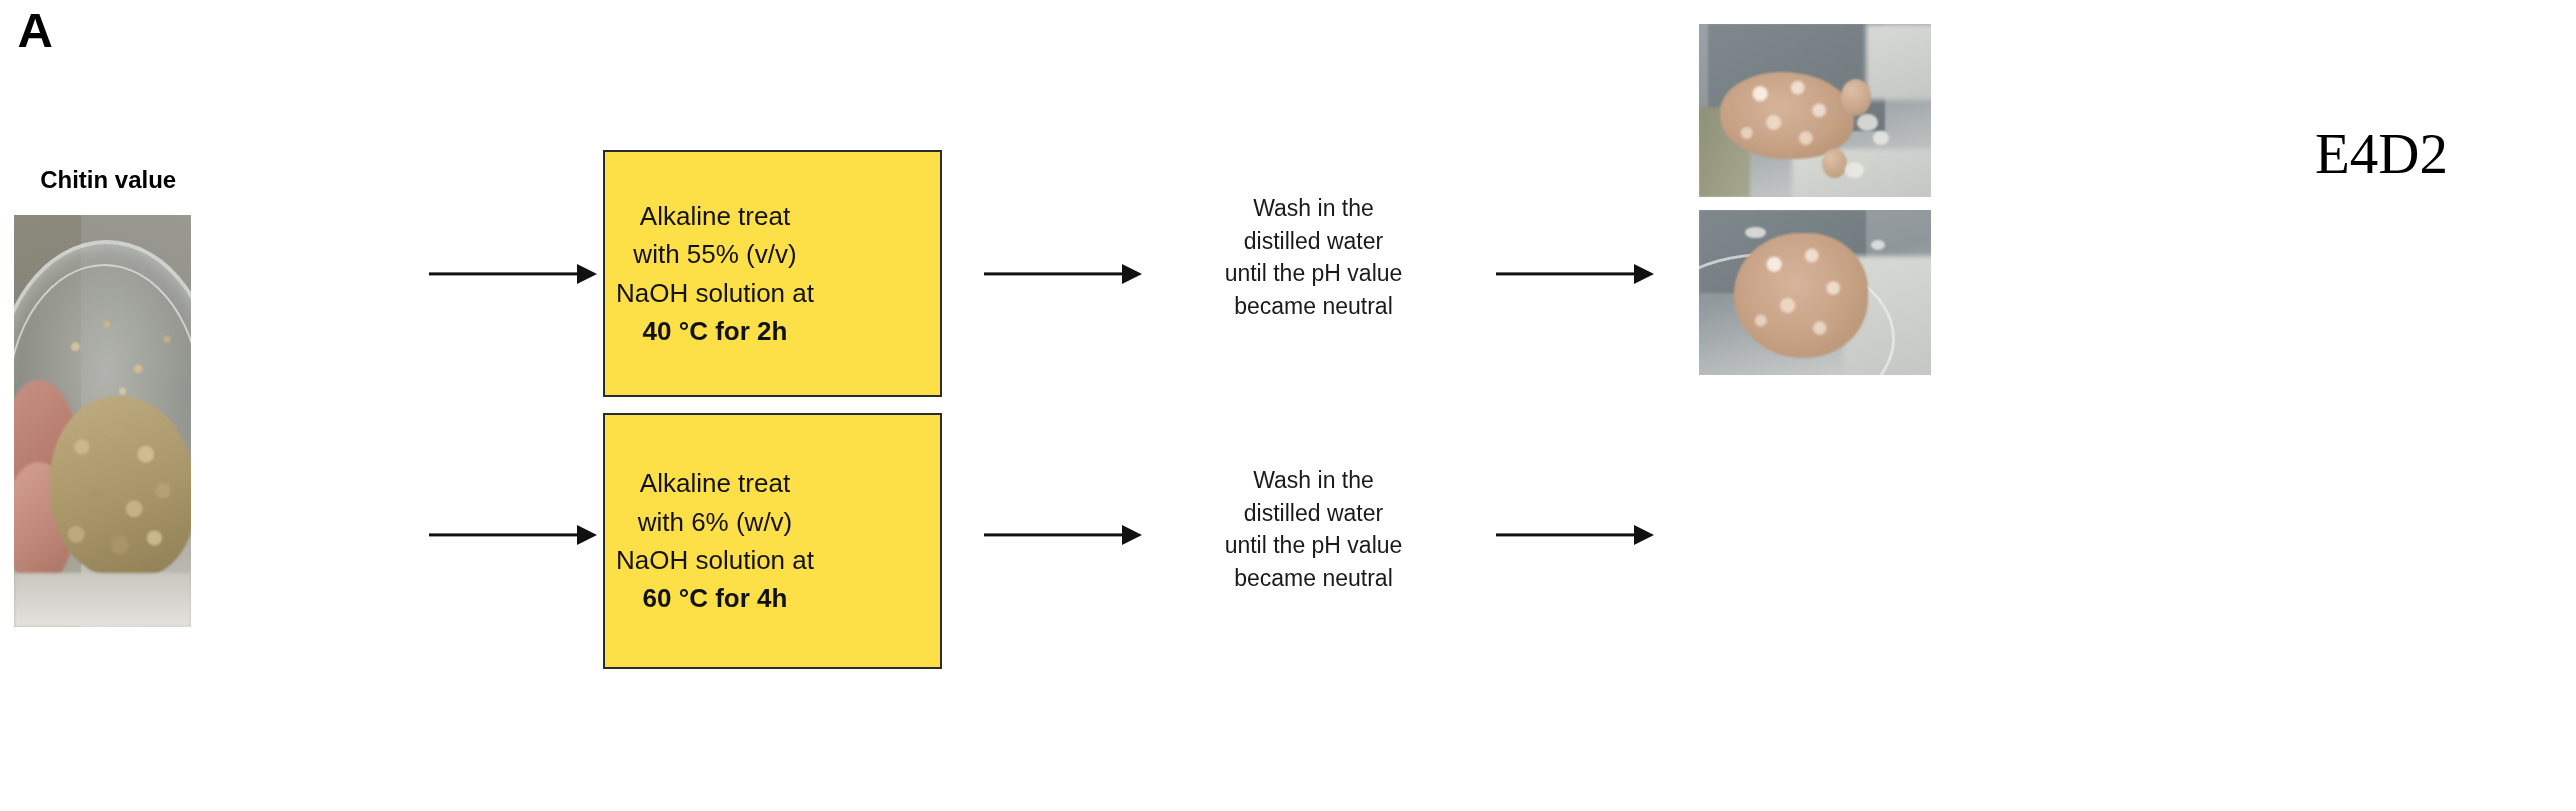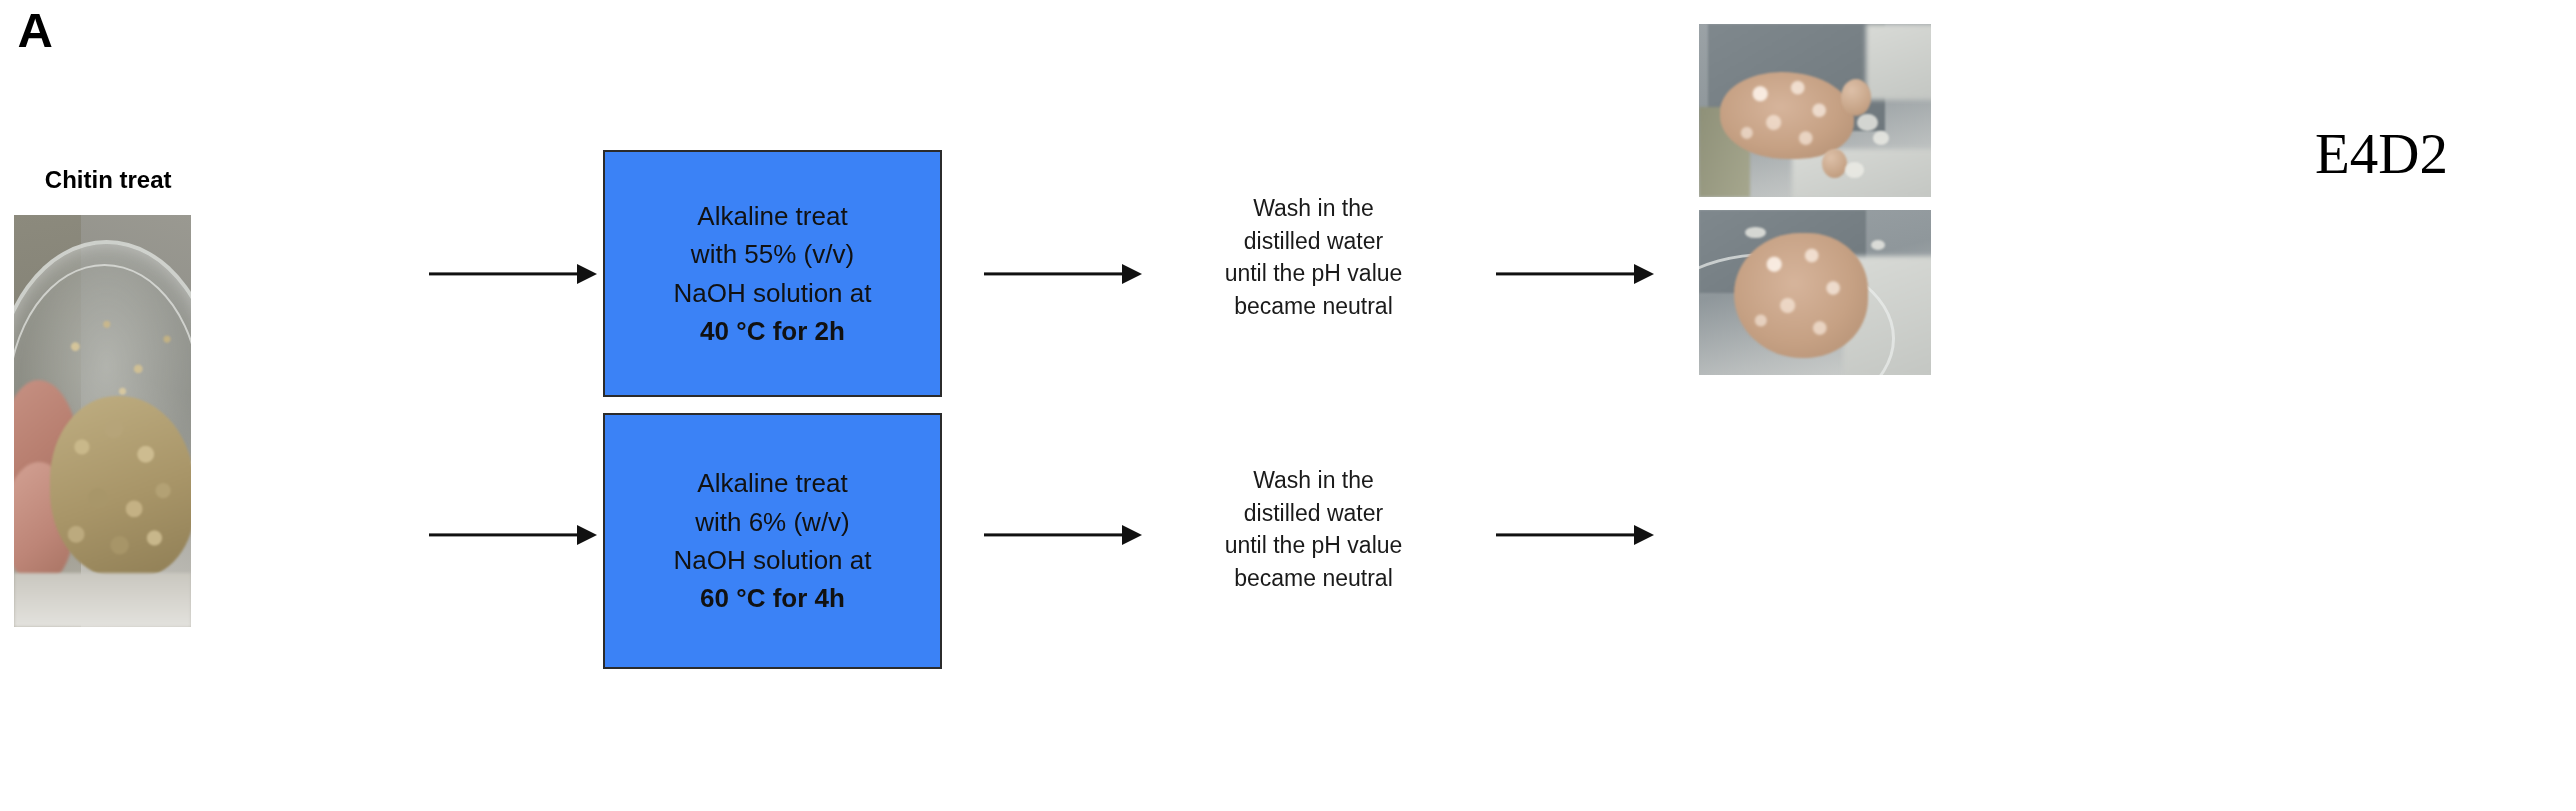--- a/index.html
+++ b/index.html
@@ -128,24 +128,24 @@
     left: 0; bottom: 0; width: 100%; height: 13%;
     background: linear-gradient(180deg, #c9c7bf 0%, #e3e2dd 100%);
     filter: blur(1.6px);
   }
 
   
   .process-box {
     position: absolute;
     box-sizing: border-box;
     border: 2.4px solid #2b2b2b;
-    background: #3b82f6;
+    background: #fde047;
     display: flex;
     align-items: center;
-    justify-content: center;
+    justify-content: flex-start;
   }
   #box-top    { left: 603px; top: 150px;  width: 339px; height: 247px; }
   #box-bottom { left: 603px; top: 413px;  width: 339px; height: 256px; }
   .process-box .box-text {
     text-align: center;
     font-size: 26px;
     line-height: 1.48;
     color: #111111;
     padding: 0 11px;
   }
@@ -266,21 +266,21 @@
   #label-e4d2 { left: 2315px; top: 93px; margin-top: 28px; }
   #label-e4d4 { left: 2315px; top: 611px; }
 </style>
 </head>
 <body>
 
 <div id="figure">
 
   <div id="panel-letter">A</div>
 
-  <div id="chitin-caption">Chitin treat</div>
+  <div id="chitin-caption">Chitin value</div>
 
   <div id="photo-chitin">
     <div class="bg-left"></div>
     <div class="bg-right"></div>
     <div class="dish"></div>
     <div class="dish-rim"></div>
     <div class="powder-sparse"></div>
     <div class="finger"></div>
     <div class="finger2"></div>
     <div class="powder"></div>

